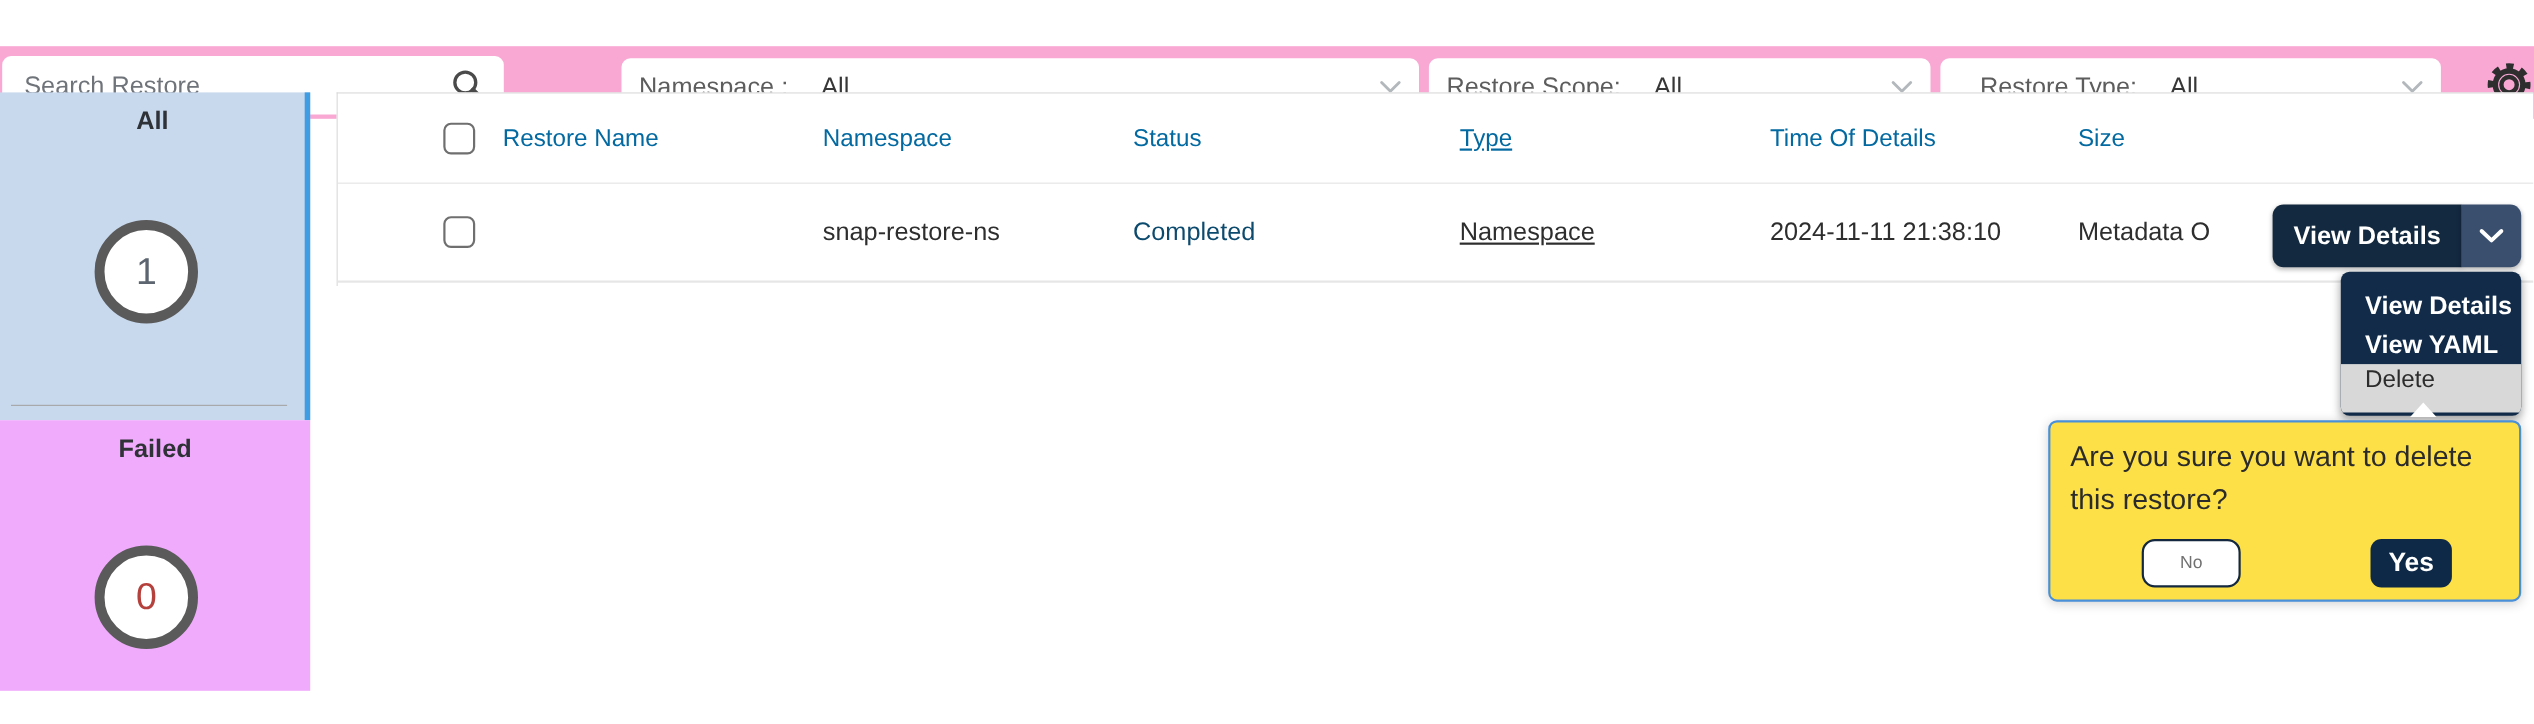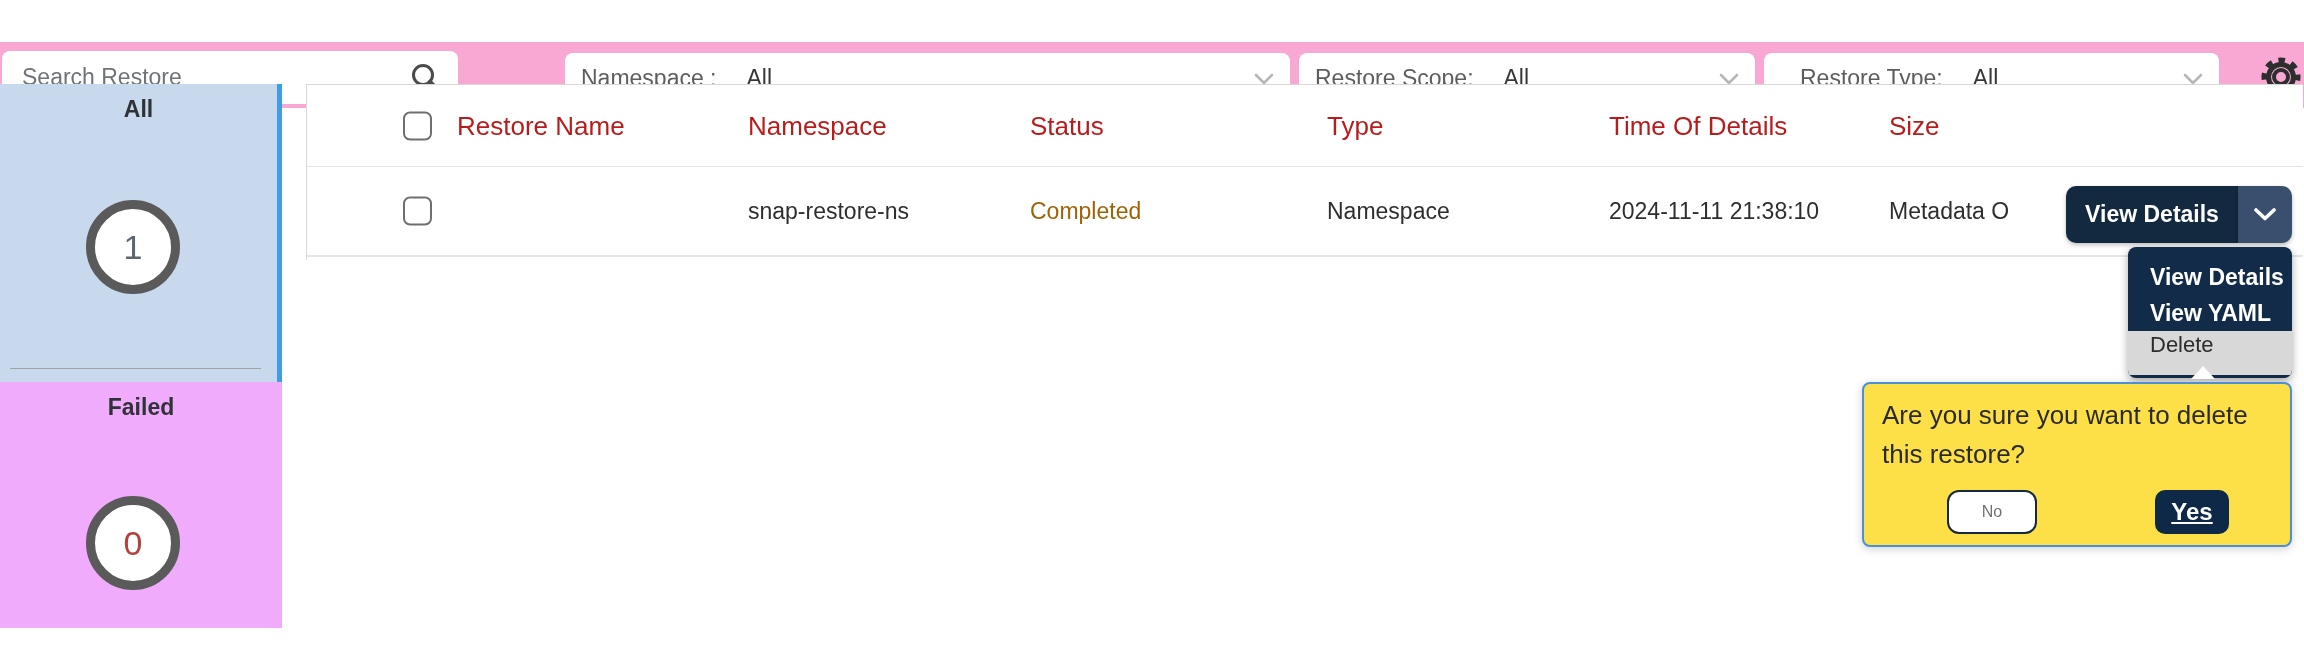--- a/index.html
+++ b/index.html
@@ -41,28 +41,28 @@
   
   .table-frame { position:absolute; left:306px; top:84px; width:1997px; height:176px;
                  border-left:1px solid #d9d9d9; border-top:1px solid #d9d9d9; background:#fff; }
   .thead { position:relative; height:82px; border-bottom:1px solid #e3e3e3; }
   .trow  { position:relative; height:90px; border-bottom:2px solid #e6e6e6; }
   .cell { position:absolute; top:50%; transform:translateY(-50%); white-space:nowrap; }
   .c-cb   { left:96px; }
   .c-name { left:150px; }
   .c-ns   { left:441px; }
   .c-st   { left:723px; }
-  .c-ty   { left:1020px; }
+  .c-ty   { left:1020px;text-decoration:underline; }
   .c-tm   { left:1302px; }
   .c-sz   { left:1582px; }
-  .th { font-size:26px; color:#b91c1c; }
+  .th { font-size:22px; color:#0369a1; }
   .td { font-size:23px; color:#2e2e2e; }
   .checkbox { width:29px; height:29px; border:2px solid #6f6f6f; border-radius:7px; background:#fff; cursor:pointer; }
   .link { color:#4379a8; border-bottom:1px solid rgba(0,0,0,0.18); padding-bottom:1px; cursor:pointer; }
-  .status-ok { color:#a16207; }
+  .status-ok { color:#0c4a6e; }
 
   
   .view-btn { position:absolute; left:2066px; top:186px; width:172px; height:57px; background:#13293f;
               border-radius:10px 0 0 10px; display:flex; align-items:center; justify-content:center;
               color:#ffffff; font-size:23px; font-weight:600; cursor:pointer; box-shadow:0 2px 4px rgba(0,0,0,0.25); }
   .view-caret { position:absolute; left:2238px; top:186px; width:54px; height:57px; background:#3a4f6e;
                 border-radius:0 10px 10px 0; display:flex; align-items:center; justify-content:center;
                 cursor:pointer; box-shadow:0 2px 4px rgba(0,0,0,0.25); }
 
   .action-menu { position:absolute; left:2128px; top:247px; width:164px; height:131px; background:#112b49;
@@ -76,21 +76,21 @@
   .popup-arrow { position:absolute; left:2191px; top:366px; width:0; height:0; z-index:12;
                  border-left:12px solid transparent; border-right:12px solid transparent; border-bottom:13px solid #ffffff; }
   .confirm-pop { position:absolute; left:1862px; top:382px; width:430px; height:165px; background:#fde047;
                  border:2px solid #4a90d9; border-radius:8px; z-index:11; box-shadow:0 2px 10px rgba(0,0,0,0.18); }
   .confirm-msg { position:absolute; left:18px; top:12px; width:400px; font-size:26px; line-height:39px; color:#2b2b2b; }
   .btn-no  { position:absolute; left:83px; top:106px; width:90px; height:44px; background:#ffffff;
              border:2px solid #14283f; border-radius:12px; font-size:16px; color:#717171;
              display:flex; align-items:center; justify-content:center; cursor:pointer; }
   .btn-yes { position:absolute; left:291px; top:106px; width:74px; height:44px; background:#0d2947;
              border:none; border-radius:10px; font-size:24px; font-weight:600; color:#ffffff;
-             display:flex; align-items:center; justify-content:center; cursor:pointer;text-decoration:underline; }
+             display:flex; align-items:center; justify-content:center; cursor:pointer; }
 </style>
 </head>
 <body>
 
 <div id="app">
 
   <div class="topbar">
     <div class="search-box">
       <input type="text" value="" placeholder="Search Restore" style="">
       <svg class="search-icon" viewBox="0 0 36 36">

